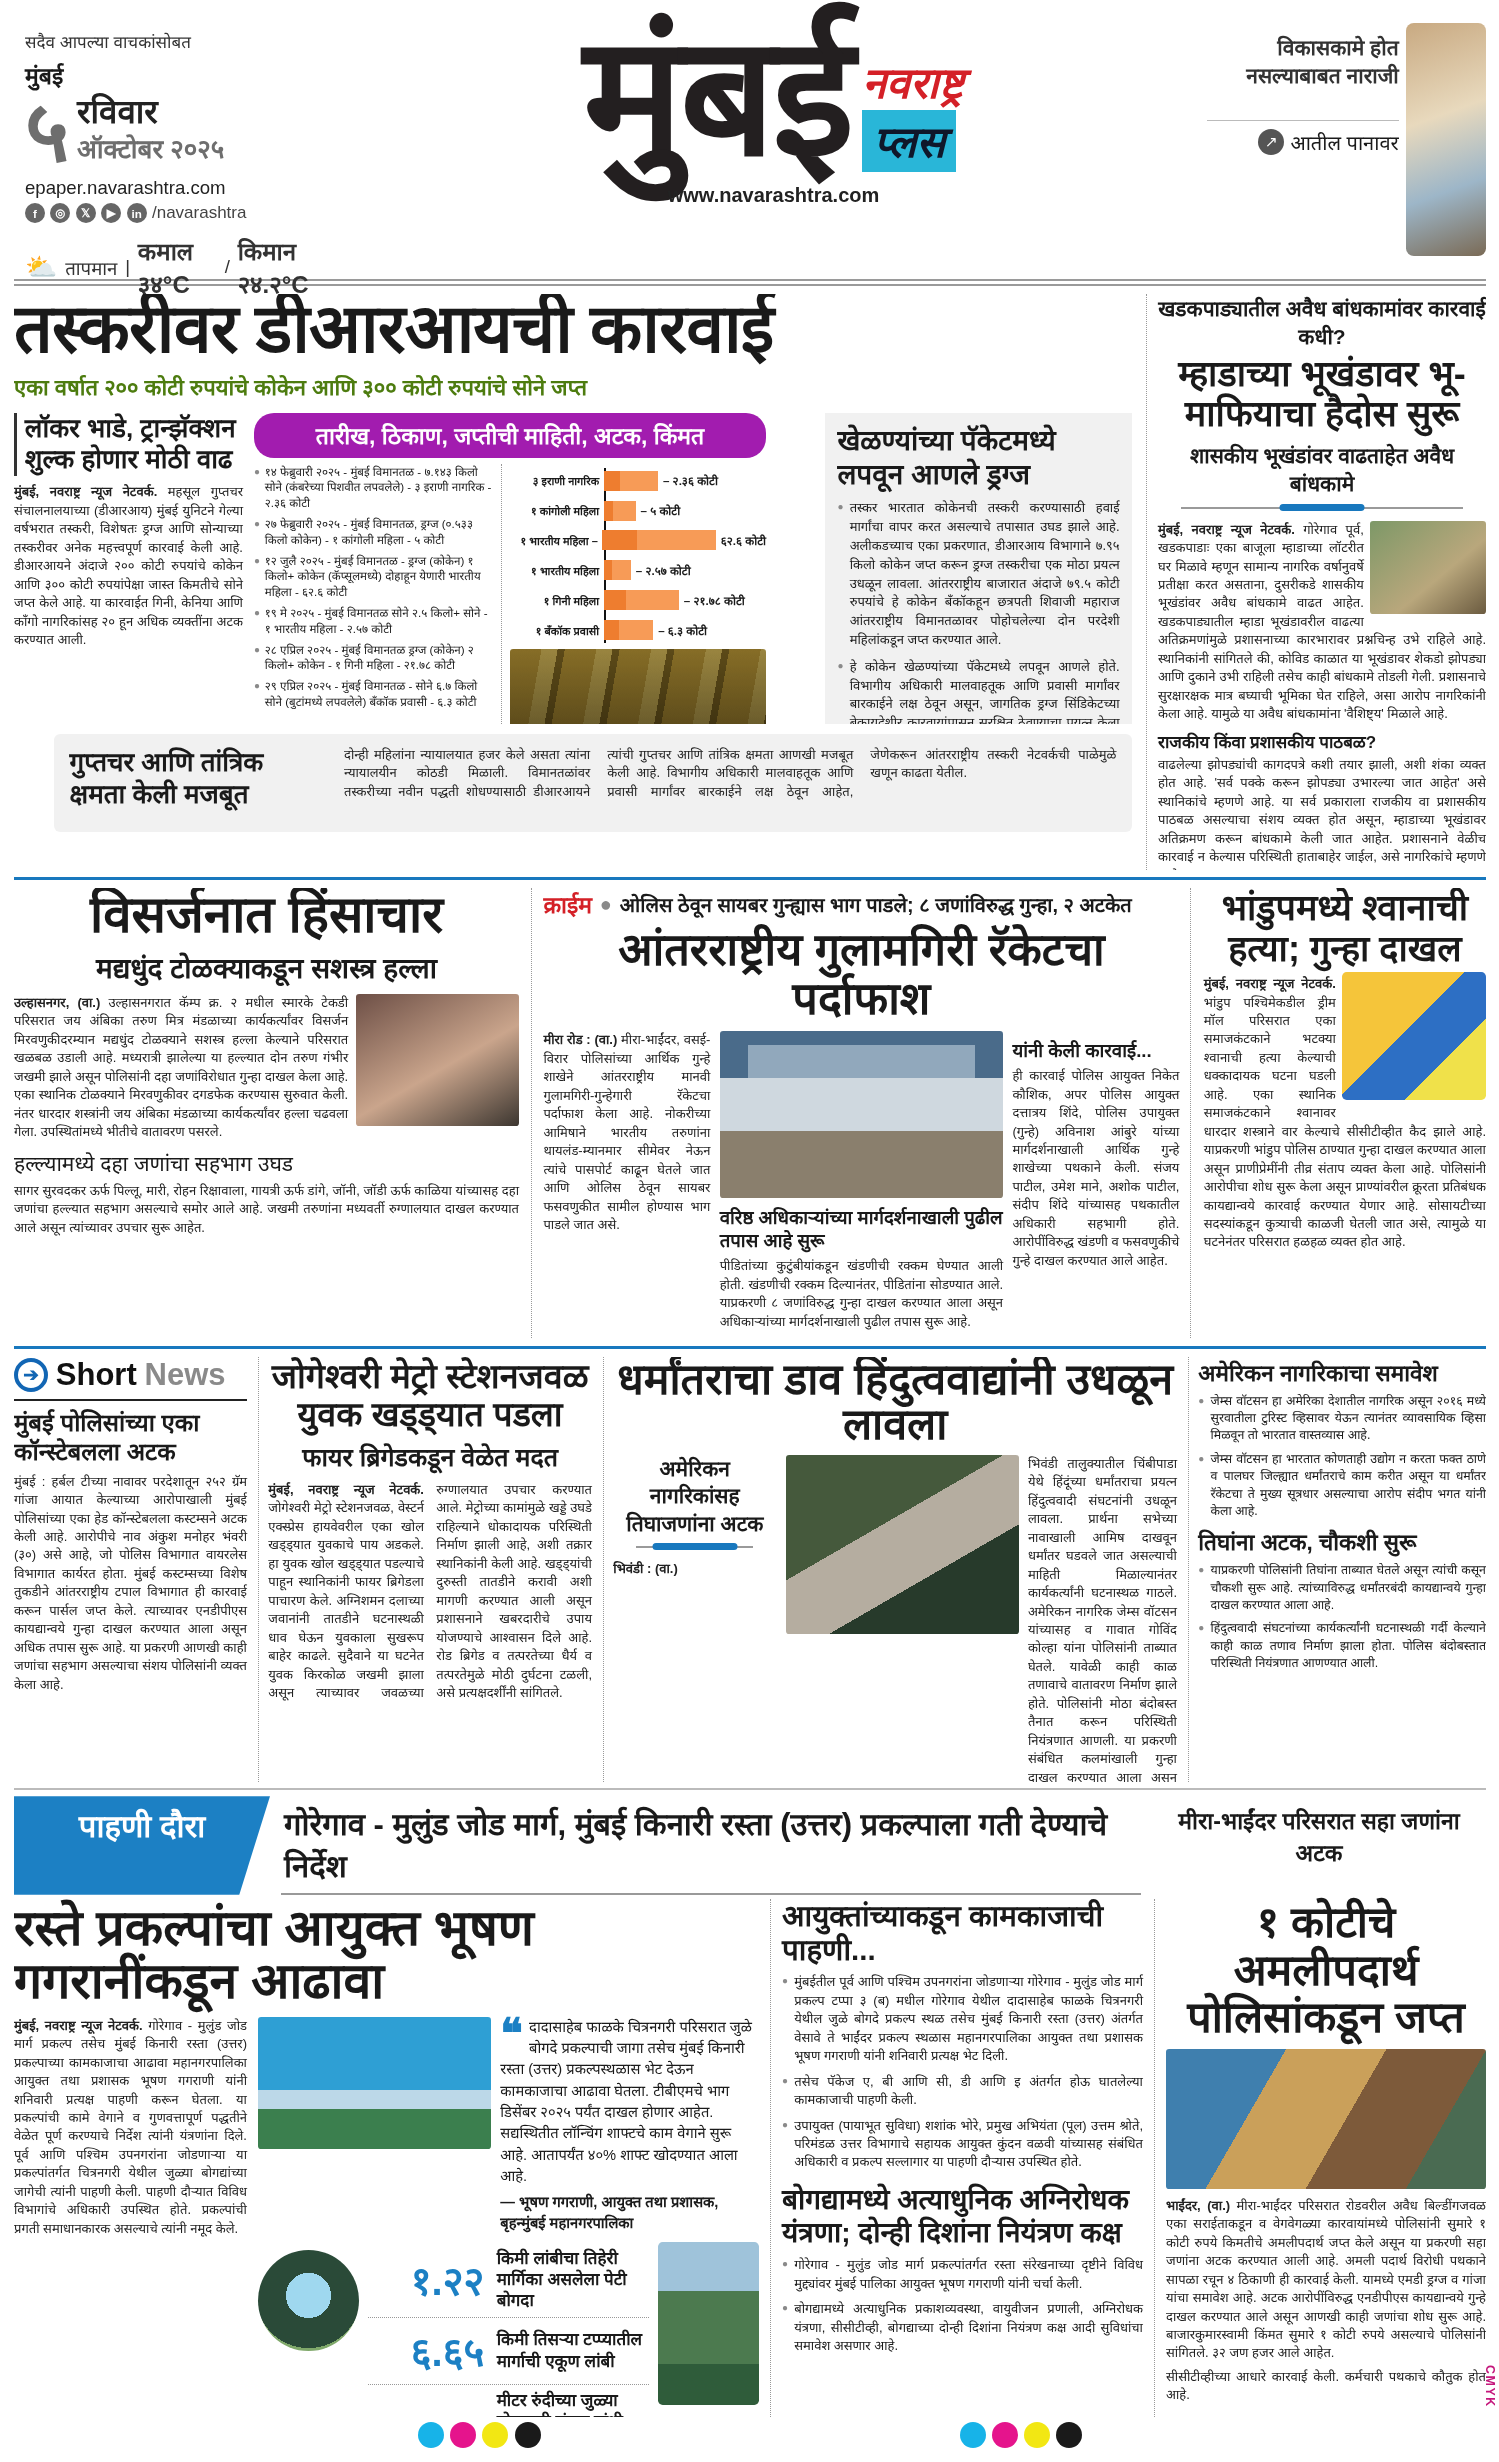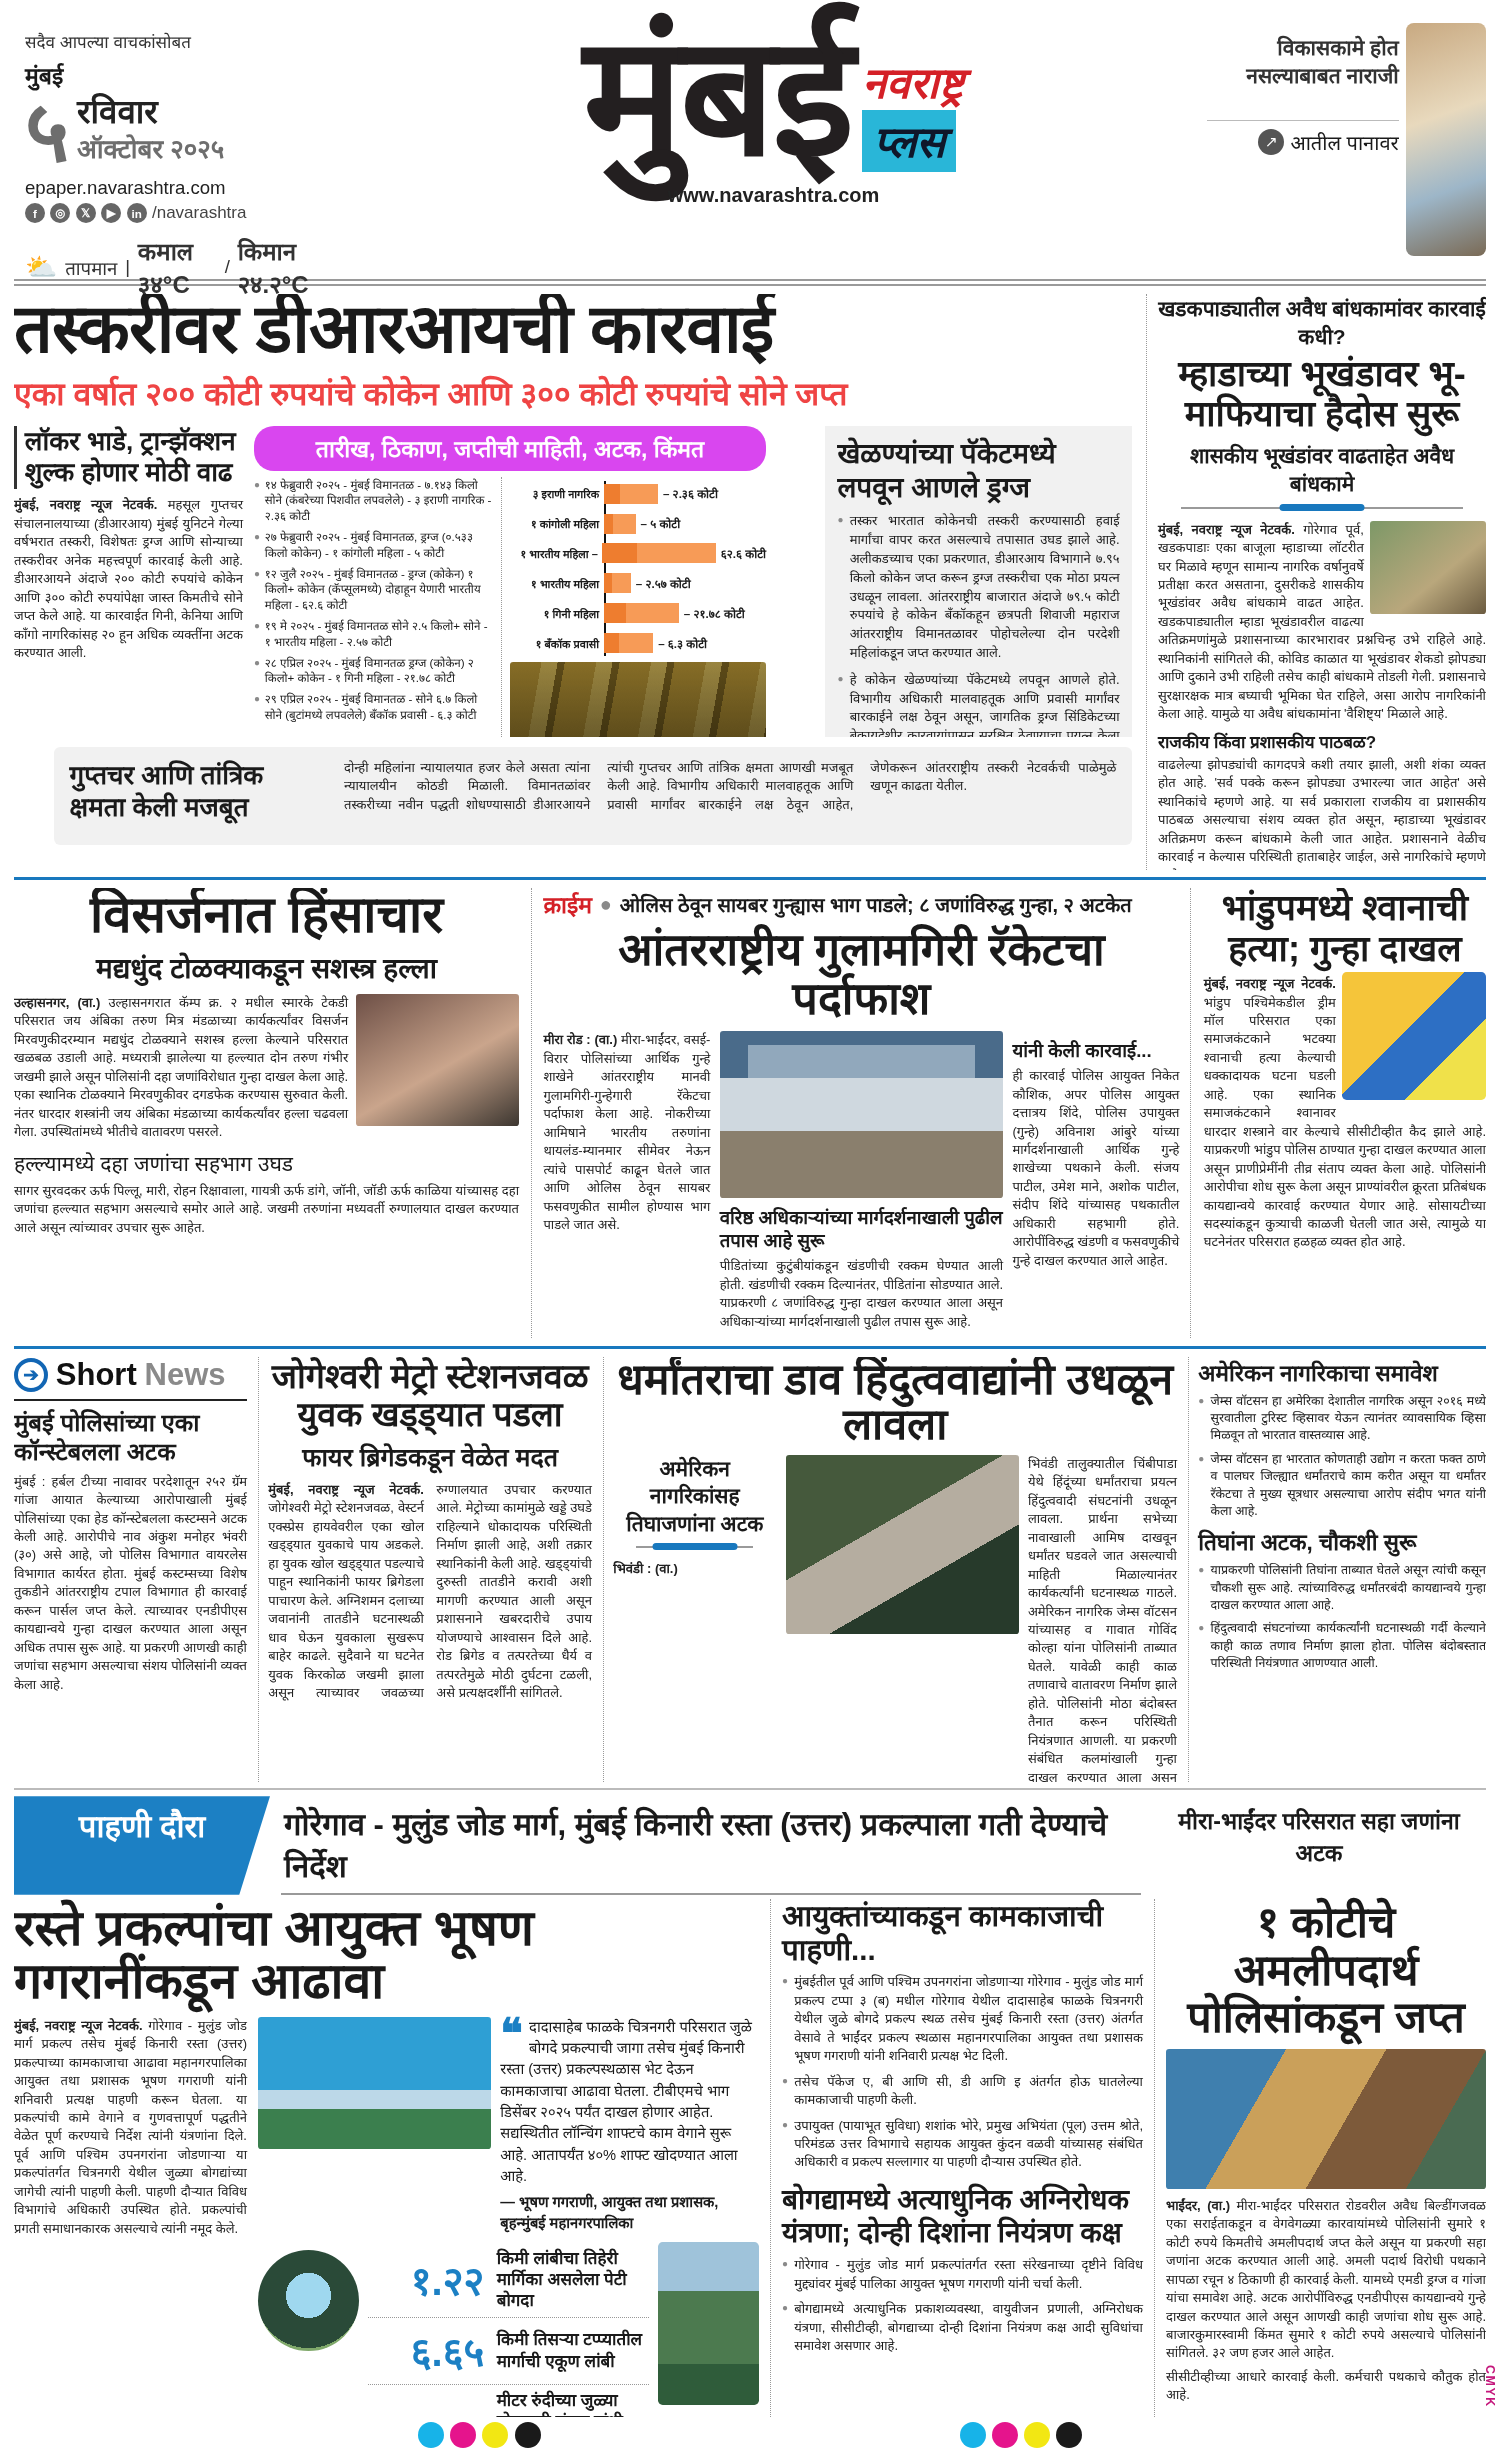--- a/index.html
+++ b/index.html
@@ -35,28 +35,28 @@
   .promo-photo { width:116px; height:233px; border-radius:7.8px; background:linear-gradient(160deg,#c8a981 0%,#e8d9bd 40%,#9db6c8 70%,#7a6a55 100%); }
 
   .rule-double { border-top:2.3px solid #9a9a9a; border-bottom:2.3px solid #9a9a9a; height:7px; margin:3.1px 0 7.8px 0; }
   .rule-blue { border-top:3.9px solid #1878be; margin:7.8px 0; }
   .rule-gray { border-top:2.3px solid #bbb; margin:6.2px 0; }
 
   
   .top-section { display:flex; gap:14px; height:576px; overflow:hidden; }
   .top-left { width:1118px; }
   .main-headline { font-size:68px; font-weight:bold; line-height:1.02; letter-spacing:-0.8px; }
-  .main-subhead { font-size:32px; font-weight:bold; color:#ef4444; margin-top:7.8px; }
+  .main-subhead { font-size:22px; font-weight:bold; color:#4d7c0f; margin-top:7.8px; }
   .top-cols { display:flex; gap:11px; margin-top:12.4px; height:311px; overflow:hidden; }
   .col-locker { width:229px; }
   .locker-head { font-size:26px; font-weight:bold; line-height:1.2; border-left:3.9px solid #333; padding-left:7.8px; margin-bottom:7.8px; }
   .body-sm { font-size:13px; line-height:1.42; color:#222; text-align:justify; }
   .byline { font-weight:bold; }
   .infobox-wrap { width:512px; }
-  .infobox-title { background:#d946ef; color:#fff; font-size:23px; font-weight:bold; text-align:center; border-radius:20px; padding:6.2px 4.7px; margin-bottom:6.2px; }
+  .infobox-title { background:#a21caf; color:#fff; font-size:23px; font-weight:bold; text-align:center; border-radius:20px; padding:6.2px 4.7px; margin-bottom:6.2px; }
   .infobox-row { display:flex; gap:7.8px; }
   .seize-list { width:248px; border-right:1.6px dotted #999; padding-right:6.2px; }
   .seize-list li { list-style:none; font-size:11.6px; line-height:1.35; margin-bottom:5.4px; display:flex; gap:4.7px; }
   .dot { color:#8a8a8a; font-size:10px; line-height:1.6; }
   .chart-col { flex:1; }
   .chart { border-left:2.3px solid #111; padding-left:0; }
   .bar-row { display:flex; align-items:center; height:26px; margin:3.9px 0; }
   .bar-lab { width:92px; margin-left:-94px; text-align:right; padding-right:4.7px; font-size:11px; font-weight:bold; }
   .chart-area { margin-left:94px; }
   .bar { height:20px; background:#f79b57; position:relative; }

